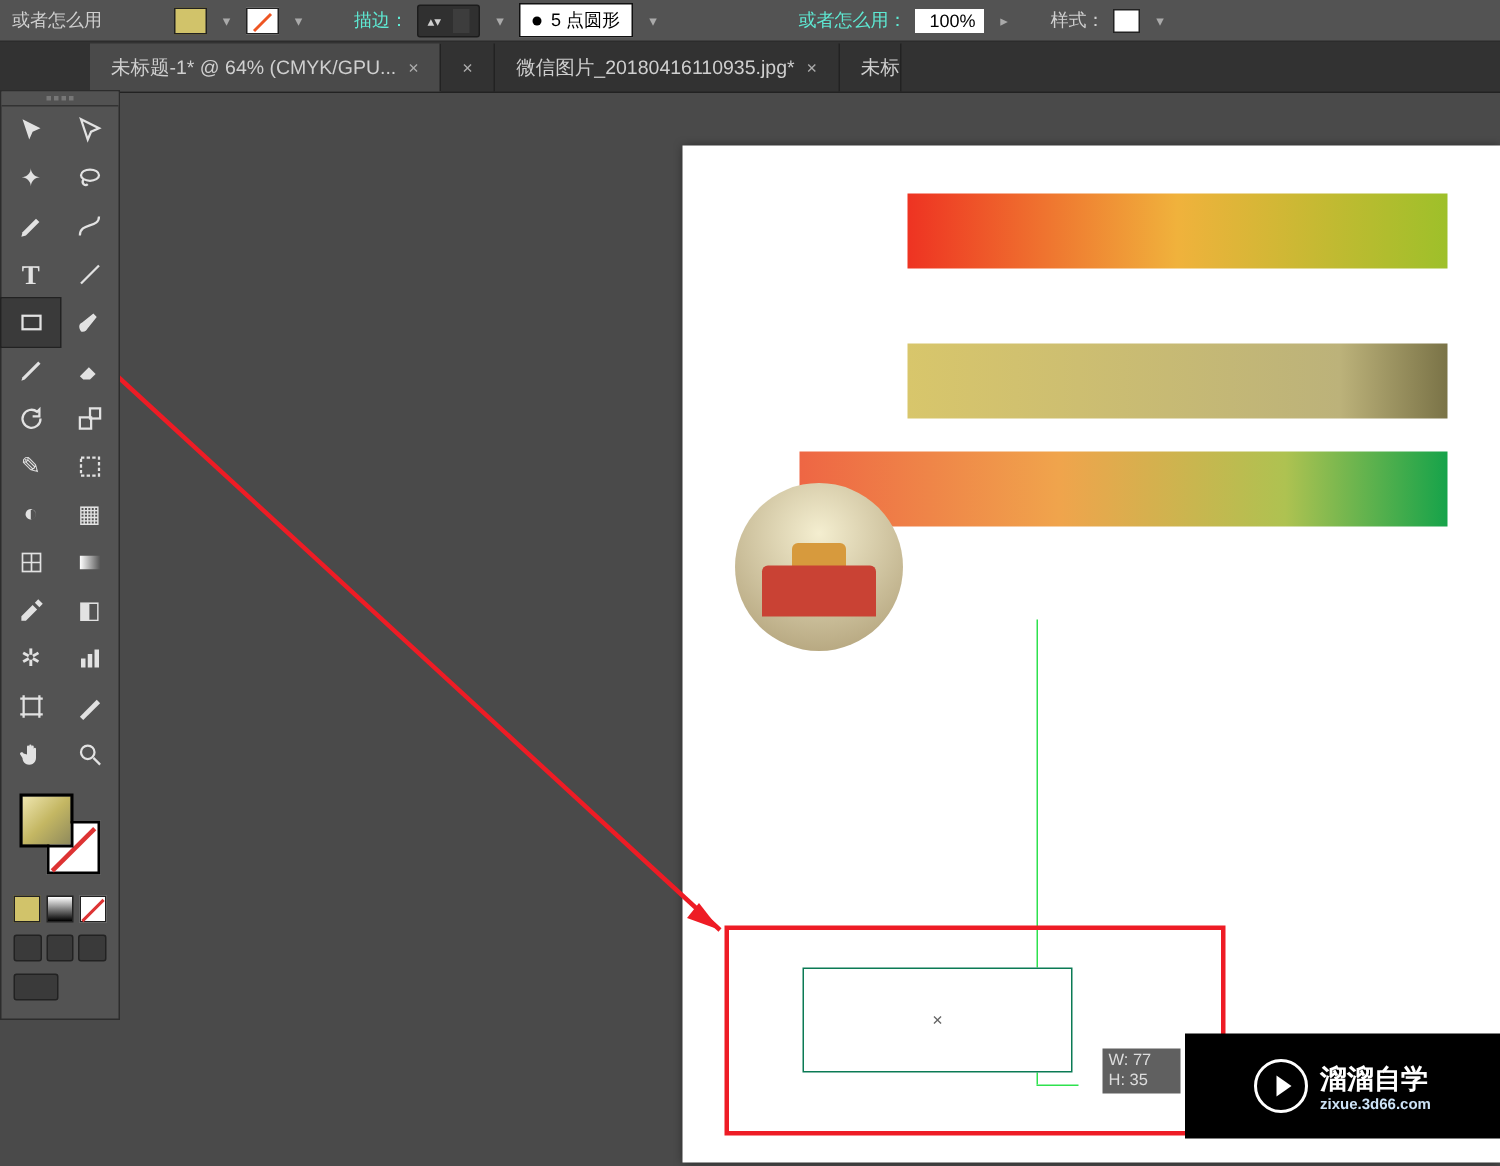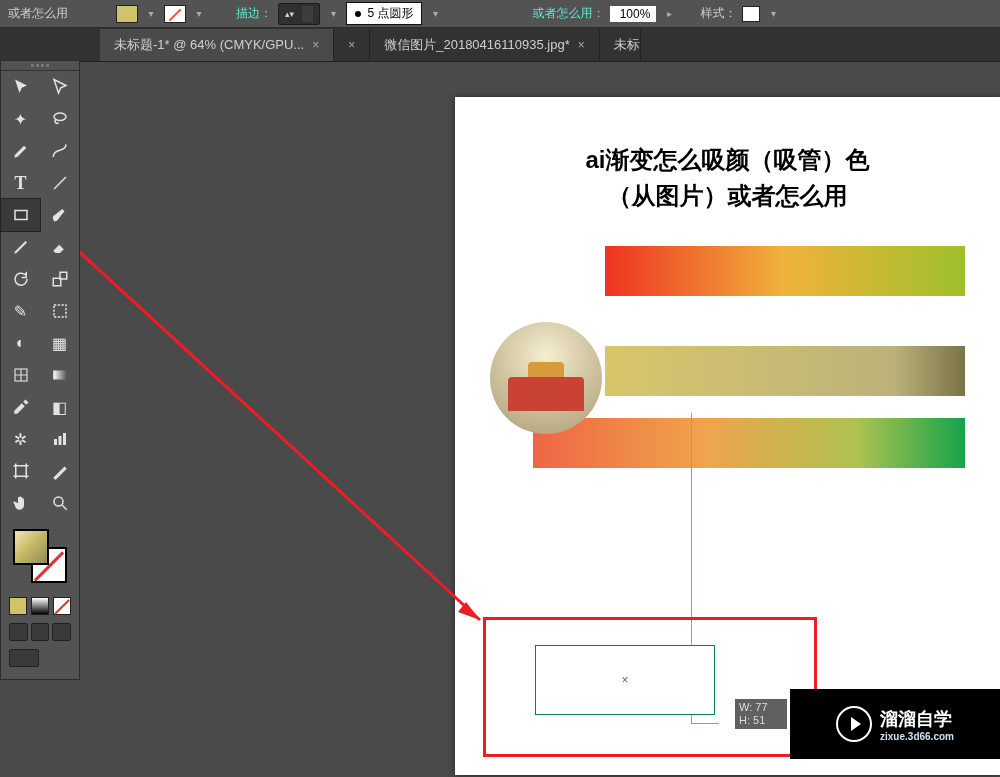--- a/index.html
+++ b/index.html
@@ -11,21 +11,21 @@
 .swatch { width: 22px; height: 18px; border: 1px solid #222; background: #d1c36a; }
 .swatch.red { background: #fff; position: relative; }
 .swatch.red::after { content:""; position:absolute; left:2px; right:2px; top:50%; height:2px; background:#e52; transform: rotate(-45deg);}
 .dd { width:14px; height:14px; display:inline-flex; align-items:center; justify-content:center; color:#aaa; font-size:10px; }
 .pill { background:#303030; border:1px solid #1c1c1c; border-radius:2px; padding:2px 6px; display:flex; align-items:center; gap:4px;}
 .opval { background:#fff; color:#000; padding:1px 6px; min-width:46px; text-align:right;}
 .sw-sm { width:18px; height:16px; border:1px solid #222; background:#fff;}
 .dot{width:6px;height:6px;border-radius:50%;background:#000;}
 
 
-.tabrow { height: 34px; background:#323232; display:flex; align-items:flex-end; padding-left:100px; border-bottom:1px solid #222;}
+.tabrow { height: 34px; background:#323232; display:flex; align-items:flex-end; padding-left:60px; border-bottom:1px solid #222;}
 .tab { height:32px; padding:0 14px; color:#cfcfcf; font-size:13px; display:flex; align-items:center; gap:8px; border-right:1px solid #222;}
 .tab.active{ background:#4a4a4a; }
 .tab .x{ color:#aaa; font-size:12px; cursor:pointer;}
 
 
 .toolbox { position:absolute; left:0; top:60px; width:80px; background:#535353; border:1px solid #2c2c2c; padding-bottom:8px;}
 .toolbox .grip { height:10px; display:flex; align-items:center; justify-content:center; gap:2px; background:#525252; border-bottom:1px solid #333;}
 .toolbox .grip span{ width:3px; height:3px; background:#777;}
 .toolgrid { display:grid; grid-template-columns: 1fr 1fr; }
 .tool { height:32px; display:flex; align-items:center; justify-content:center; color:#e2e2e2; }
@@ -275,37 +275,33 @@
     <div class="scrbtn"></div>
     <div class="scrbtn"></div>
   </div>
   <div class="minibar">
     <div class="scrbtn" style="width:30px"></div>
   </div>
 </div>
 
 <div class="workspace">
   <div class="canvas-frame">
-    <div class="heading">
-      <div>ai渐变怎么吸颜（吸管）色</div>
-      <div>（从图片）或者怎么用</div>
-    </div>
     <div class="gradbar1"></div>
     <div class="circlepic"></div>
     <div class="gradbar2"></div>
     <div class="gradbar3"></div>
     <div class="guide-v"></div>
     <div class="guide-h"></div>
     <div class="newrect-sel"></div>
     <div class="newrect">
       <span class="cx">×</span>
     </div>
     <div class="dim-lbl">
       <div>W: 77</div>
-      <div>H: 51</div>
+      <div>H: 35</div>
     </div>
   </div>
 
   <svg style="position:absolute;left:0;top:0;width:100%;height:100%;pointer-events:none">
     <line class="arrow-line" x1="-20" y1="172" x2="400" y2="558"></line>
     <polygon class="arrow-head" points="400,558 386,540 378,550"></polygon>
   </svg>
 </div>
 
 <div class="watermark">

